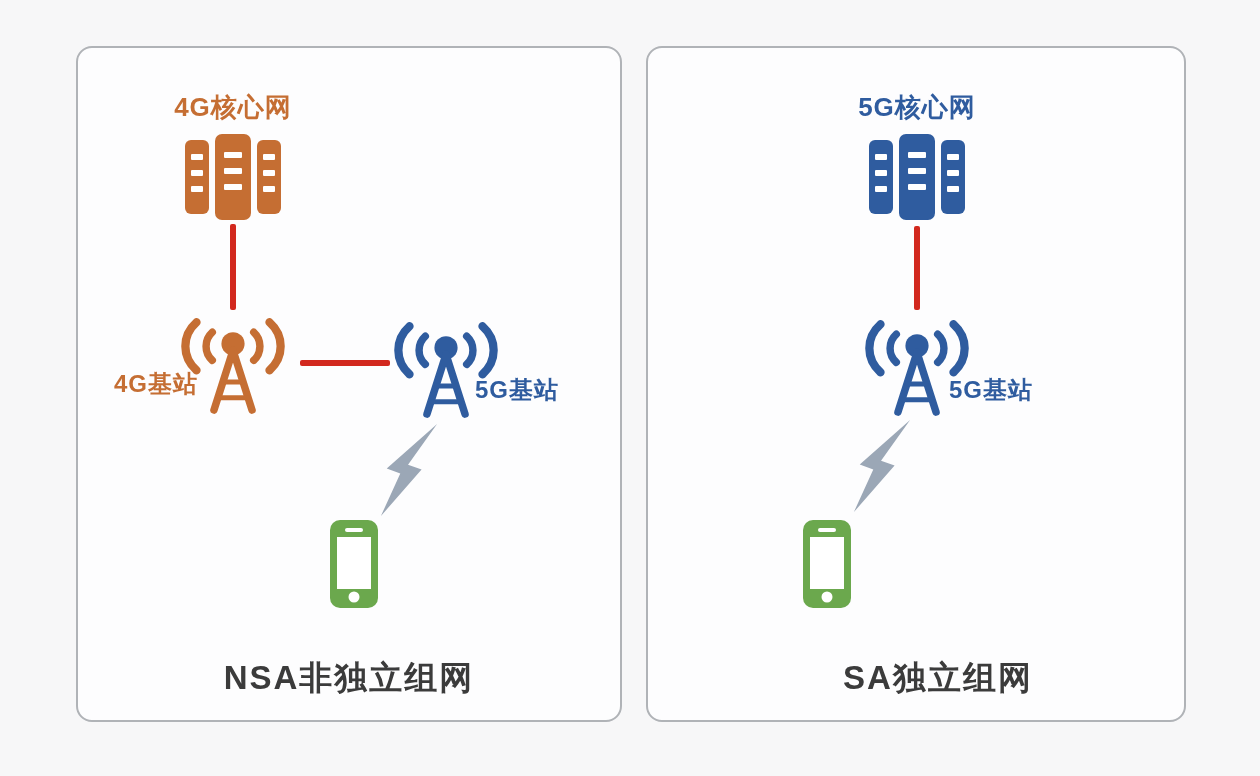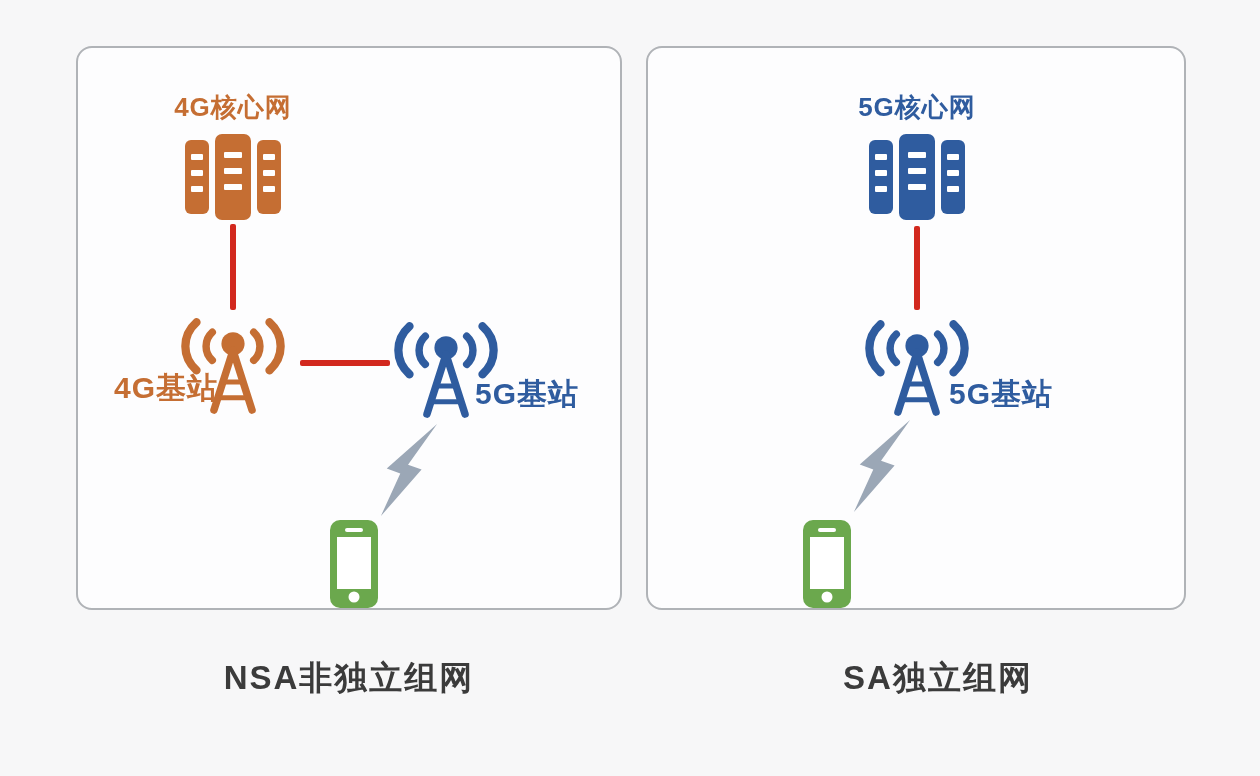--- a/index.html
+++ b/index.html
@@ -7,34 +7,34 @@
     --lightning:#9ba7b6; --caption:#3b3b3b; --panel-border:#b0b3b7;
     --panel-bg:#fdfdfe; --page-bg:#f7f7f8;
   }
   *{margin:0;padding:0;box-sizing:border-box;}
   body{
     width:1260px;height:776px;position:relative;overflow:hidden;
     background:var(--page-bg);
     font-family:"Liberation Sans","DejaVu Sans",sans-serif;
   }
   .panel{
-    position:absolute;top:46px;height:564px;
+    position:absolute;top:46px;height:676px;
     background:var(--panel-bg);
     border:2px solid var(--panel-border);
     border-radius:16px;
   }
   #panel-nsa{left:76px;width:546px;}
   #panel-sa{left:646px;width:540px;}
   .abs{position:absolute;}
   .label{
     position:absolute;font-weight:bold;white-space:nowrap;
     letter-spacing:1px;
   }
   .core-label{font-size:26px;transform:translateX(-50%);}
-  .station-label{font-size:30px;}
+  .station-label{font-size:24px;}
   .orange{color:var(--orange);}
   .blue{color:var(--blue);}
   .green{color:var(--green);}
   .lightning-c{color:var(--lightning);}
   .line{position:absolute;background:var(--red);border-radius:2px;}
   .caption{
     position:absolute;left:0;right:0;text-align:center;
     font-size:33px;font-weight:bold;color:var(--caption);
     letter-spacing:2px;
   }

